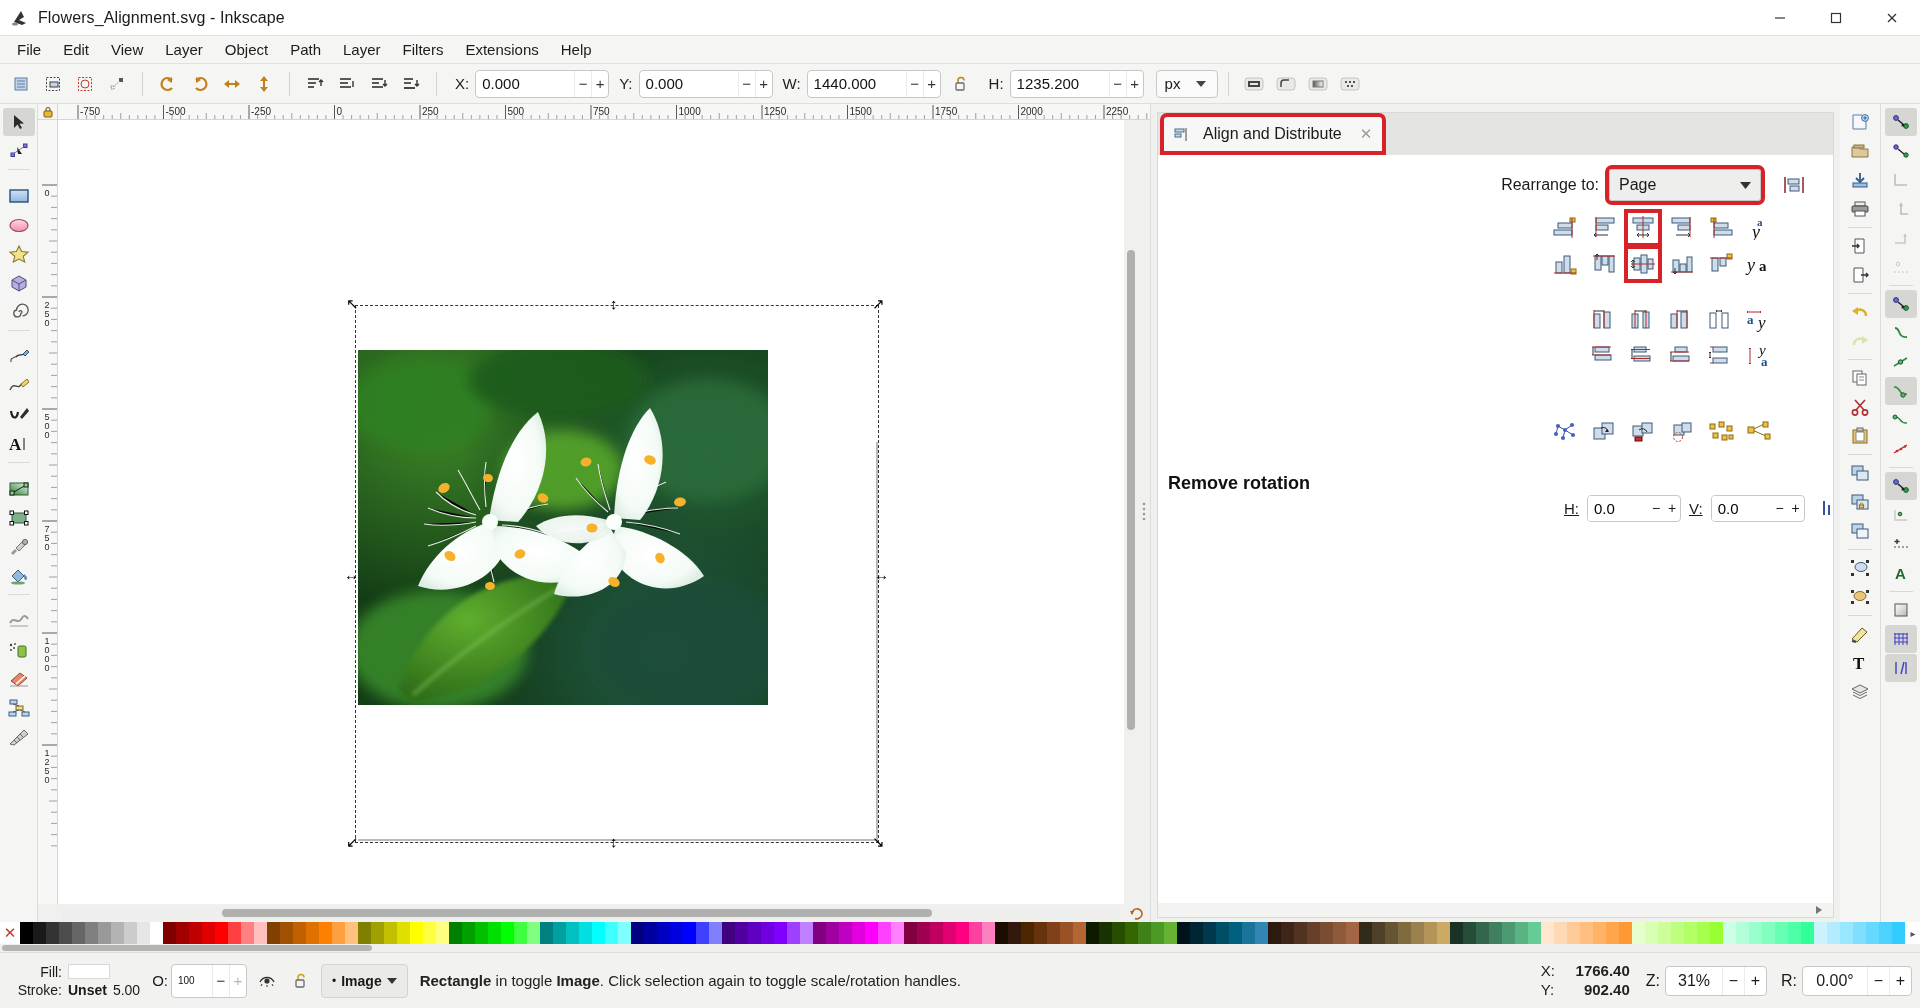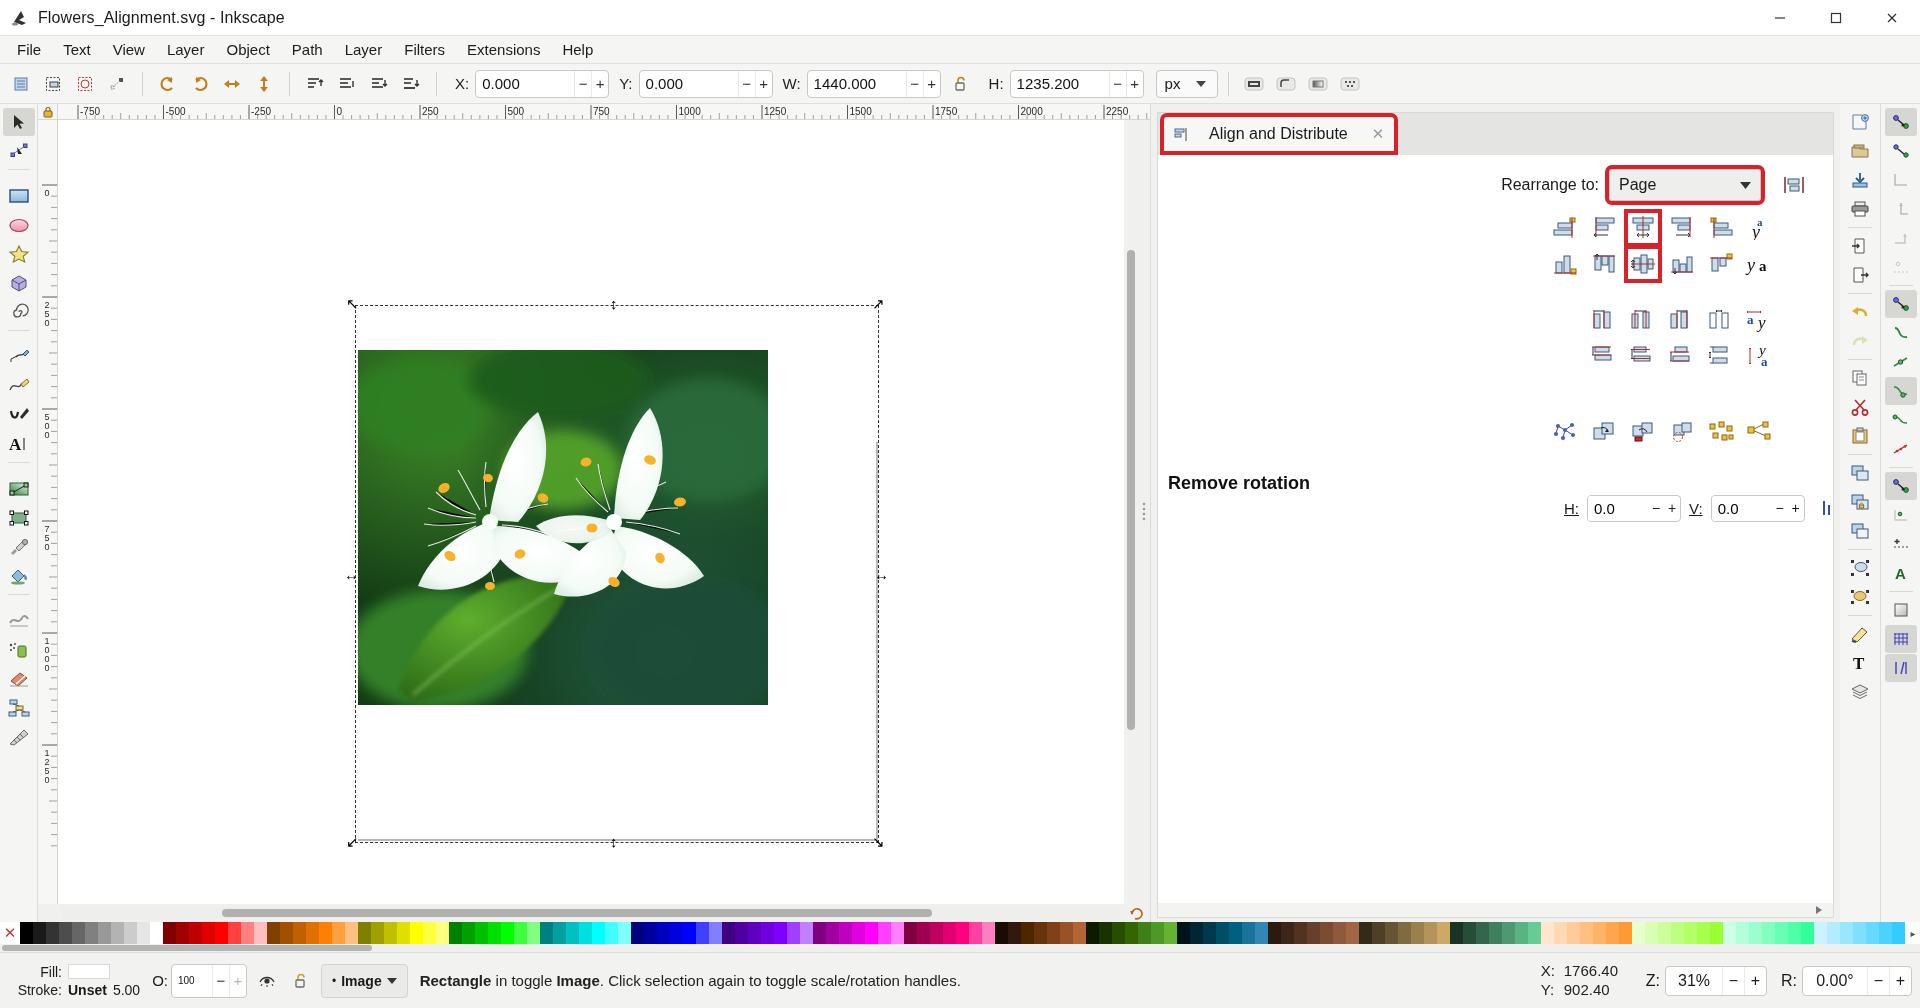--- a/index.html
+++ b/index.html
@@ -89,21 +89,21 @@
   .arrow{ position:absolute; font-size:15px; line-height:1; color:#000; }
 
   
   .dockpanel{
     width:690px; flex:0 0 690px; background:#f0f0ef; display:flex; flex-direction:column;
     border-left:1px solid #dcdcda; padding:8px 6px 4px 6px;
   }
   .dockinner{ background:#ffffff; border:1px solid #d9d9d7; flex:1; display:flex; flex-direction:column; min-height:0; }
   .dock-tabstrip{ height:42px; background:#e4e4e2; display:flex; align-items:center; padding-left:6px; flex:0 0 42px;}
   .dock-tab{
-    display:flex; align-items:center; gap:20px; background:#f7f7f6; height:34px;
+    display:flex; align-items:center; gap:14px; background:#f7f7f6; height:34px;
     padding:0 10px; font-size:16px; color:#1a1a1a; border-top-left-radius:3px; border-top-right-radius:3px;
   }
   .dock-tab .x{ color:#9a9a9a; font-size:15px; margin-left:4px; }
   .redbox{ outline:4px solid #d82229; outline-offset:0px; }
   .panelbody{ flex:1; background:#fff; padding:14px 22px 10px 6px; overflow:hidden; position:relative; }
   .sect-title{ font-size:18px; font-weight:bold; color:#111; }
   .row{ display:flex; align-items:center; }
   .relrow{ display:flex; align-items:center; justify-content:flex-end; gap:10px; }
   .rel-label{ font-size:16px; color:#1a1a1a; }
   .combo{
@@ -149,21 +149,21 @@
   .opacity-box{ display:flex; align-items:center; gap:3px; margin-left:6px; }
   .layer-pill{
     height:34px; background:#eaeae8; border:1px solid #d3d3d1; border-radius:4px;
     display:flex; align-items:center; gap:5px; padding:0 10px; font-size:14px;
   }
   .statusmsg{ font-size:15px; color:#222; margin-left:6px; white-space:nowrap; }
   .statusmsg b{ font-weight:bold; }
   .coord{ display:flex; flex-direction:column; font-size:15px; color:#222; line-height:1.25; }
   .coord div{ display:flex; gap:7px; }
   .coord span.k{ width:16px; }
-  .coord span.v{ width:66px; text-align:left; }
+  .coord span.v{ width:66px; text-align:right;font-weight:bold; }
   .zoombox{ display:flex; align-items:center; gap:5px; }
   .zoom-field{
     display:flex; align-items:stretch; height:30px; border:1px solid #c8c8c6;
     border-radius:4px; background:#fff; overflow:hidden;
   }
   .zoom-field .val{ width:56px; display:flex; align-items:center; justify-content:center; font-size:16px; }
   .zoom-field .sbtn{ width:22px; display:flex; align-items:center; justify-content:center;
                      font-size:16px; border-left:1px solid #ebebe9; }
   svg{ display:block; }
 </style>
@@ -194,21 +194,21 @@
     <div class="wbtn close">
       <svg width="14" height="14" viewBox="0 0 14 14">
           <line x1="3" y1="3" x2="11" y2="11" stroke="currentColor" stroke-width="1.3"></line>
           <line x1="11" y1="3" x2="3" y2="11" stroke="currentColor" stroke-width="1.3"></line>
         </svg>
     </div>
   </div>
 
   <div class="menubar">
     <div class="menu-item">File</div>
-    <div class="menu-item">Text</div>
+    <div class="menu-item">Edit</div>
     <div class="menu-item">View</div>
     <div class="menu-item">Layer</div>
     <div class="menu-item">Object</div>
     <div class="menu-item">Path</div>
     <div class="menu-item">Layer</div>
     <div class="menu-item">Filters</div>
     <div class="menu-item">Extensions</div>
     <div class="menu-item">Help</div>
   </div>
 

